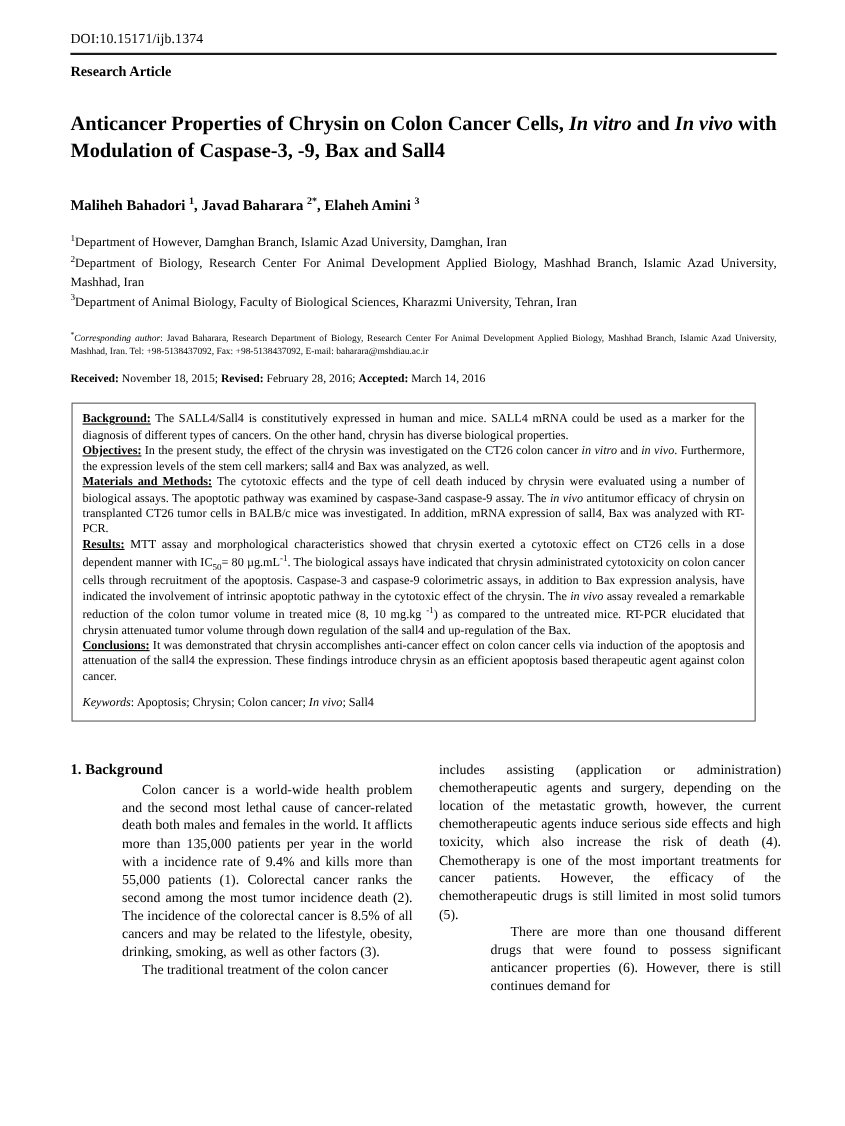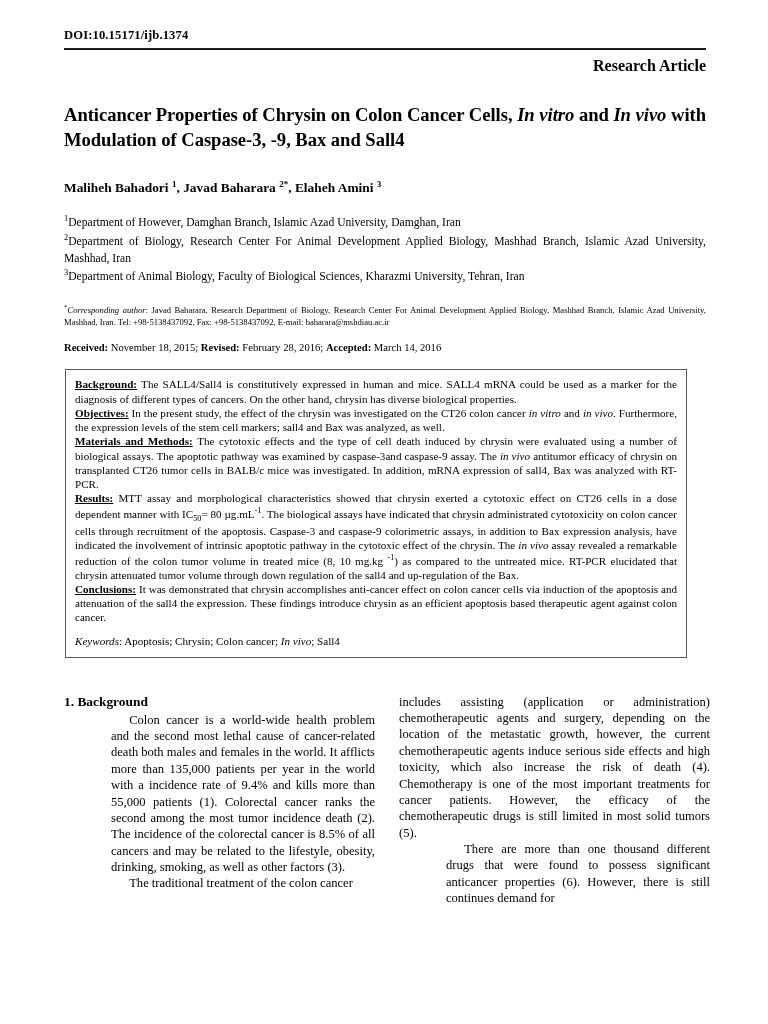--- a/index.html
+++ b/index.html
@@ -32,33 +32,33 @@
 
   
   .runhead {
     display: flex;
     justify-content: space-between;
     align-items: baseline;
     font-size: 12.6px;
     letter-spacing: 0.01em;
   }
   .runhead .left { white-space: nowrap; }
-  .runhead .right { white-space: nowrap; font-weight: bold; }
+  .runhead .right { white-space: nowrap; }
 
   .rule-thick {
     margin-top: 5px;
     border-top: 2.6px solid #1a1a1a;
     width: 100%;
   }
 
   .article-type {
     margin-top: 7px;
-    text-align: right;
-    font-weight: bold;
-    font-size: 16px;
+    text-align: left;
+    font-weight: bold;
+    font-size: 13px;
   }
 
   
   .title {
     margin-top: 27px;
     font-size: 18.6px;
     font-weight: bold;
     line-height: 1.37;
     text-align: justify;
     text-justify: inter-word;

